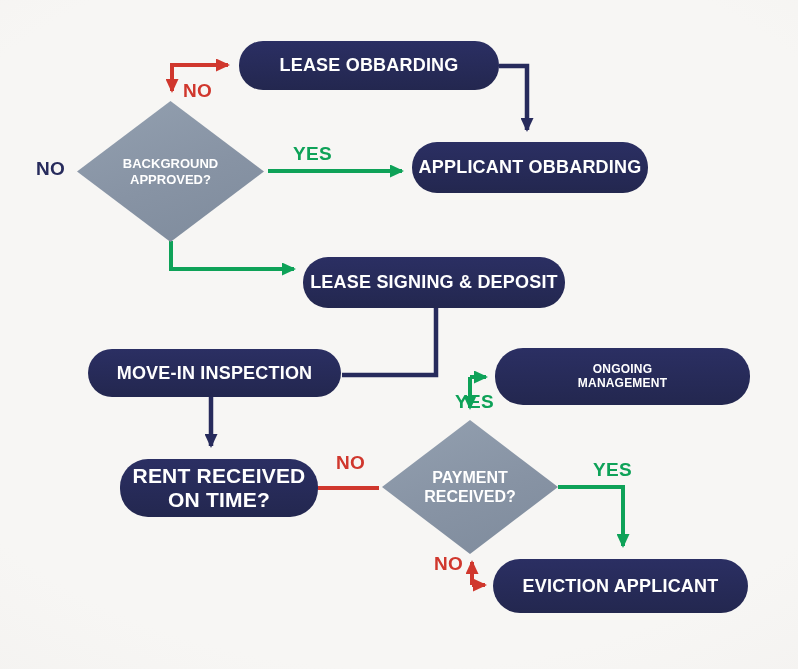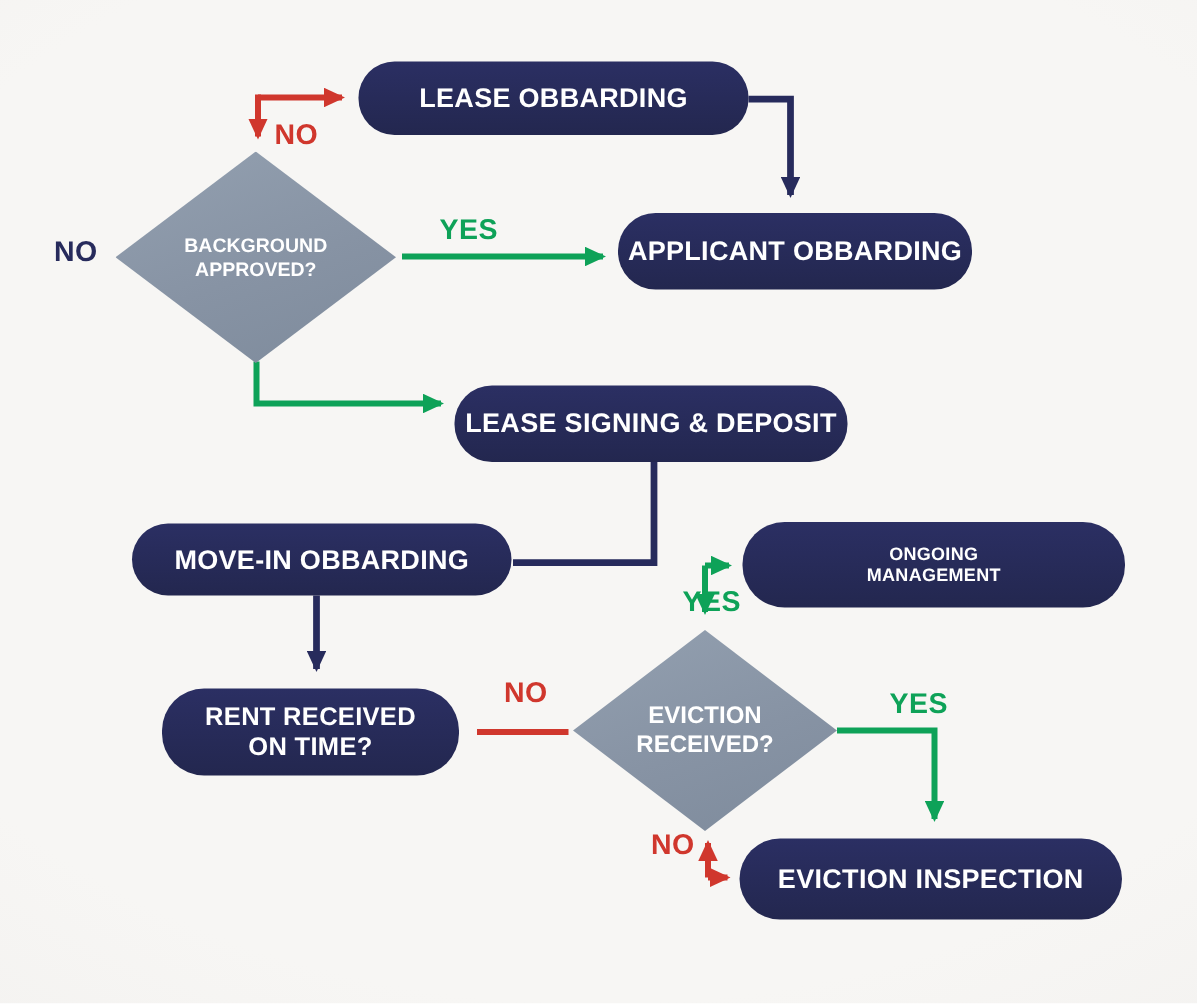--- a/index.html
+++ b/index.html
@@ -100,32 +100,32 @@
 
   <div class="node" style="left:239px;top:41px;width:260px;height:49px;border-radius:24px;font-size:18px;">LEASE OBBARDING</div>
 
   <div class="diamond" style="left:77px;top:101px;width:187px;height:141px;font-size:13px;">BACKGROUND
 APPROVED?</div>
 
   <div class="node" style="left:412px;top:142px;width:236px;height:51px;border-radius:25px;font-size:18px;">APPLICANT OBBARDING</div>
 
   <div class="node" style="left:303px;top:244px;width:262px;height:51px;border-radius:25px;font-size:18px;margin-top:13px;">LEASE SIGNING &amp; DEPOSIT</div>
 
-  <div class="node" style="left:88px;top:349px;width:253px;height:48px;border-radius:24px;font-size:18px;">MOVE-IN OBBARDING</div>
+  <div class="node" style="left:88px;top:349px;width:253px;height:48px;border-radius:24px;font-size:18px;">MOVE-IN INSPECTION</div>
 
-  <div class="node" style="left:108px;top:459px;width:198px;height:58px;border-radius:28px;font-size:17px;">RENT RECEIVED
+  <div class="node" style="left:120px;top:459px;width:198px;height:58px;border-radius:28px;font-size:21px;">RENT RECEIVED
 ON TIME?</div>
 
-  <div class="diamond" style="left:382px;top:420px;width:176px;height:134px;font-size:16px;">EVICTION
+  <div class="diamond" style="left:382px;top:420px;width:176px;height:134px;font-size:16px;">PAYMENT
 RECEIVED?</div>
 
   <div class="node" style="left:495px;top:348px;width:255px;height:57px;border-radius:28px;font-size:12px;">ONGOING
 MANAGEMENT</div>
 
-  <div class="node" style="left:493px;top:559px;width:255px;height:54px;border-radius:27px;font-size:18px;">EVICTION INSPECTION</div>
+  <div class="node" style="left:493px;top:559px;width:255px;height:54px;border-radius:27px;font-size:18px;">EVICTION APPLICANT</div>
 
   <div class="edge-label lbl-red" style="left:183px;top:80px;">NO</div>
 
   <div class="edge-label lbl-navy" style="left:36px;top:158px;">NO</div>
 
   <div class="edge-label lbl-green" style="left:264px;top:143px;">YES</div>
 
   <div class="edge-label lbl-red" style="left:336px;top:452px;">NO</div>
 
   <div class="edge-label lbl-green" style="left:426px;top:391px;">YES</div>

